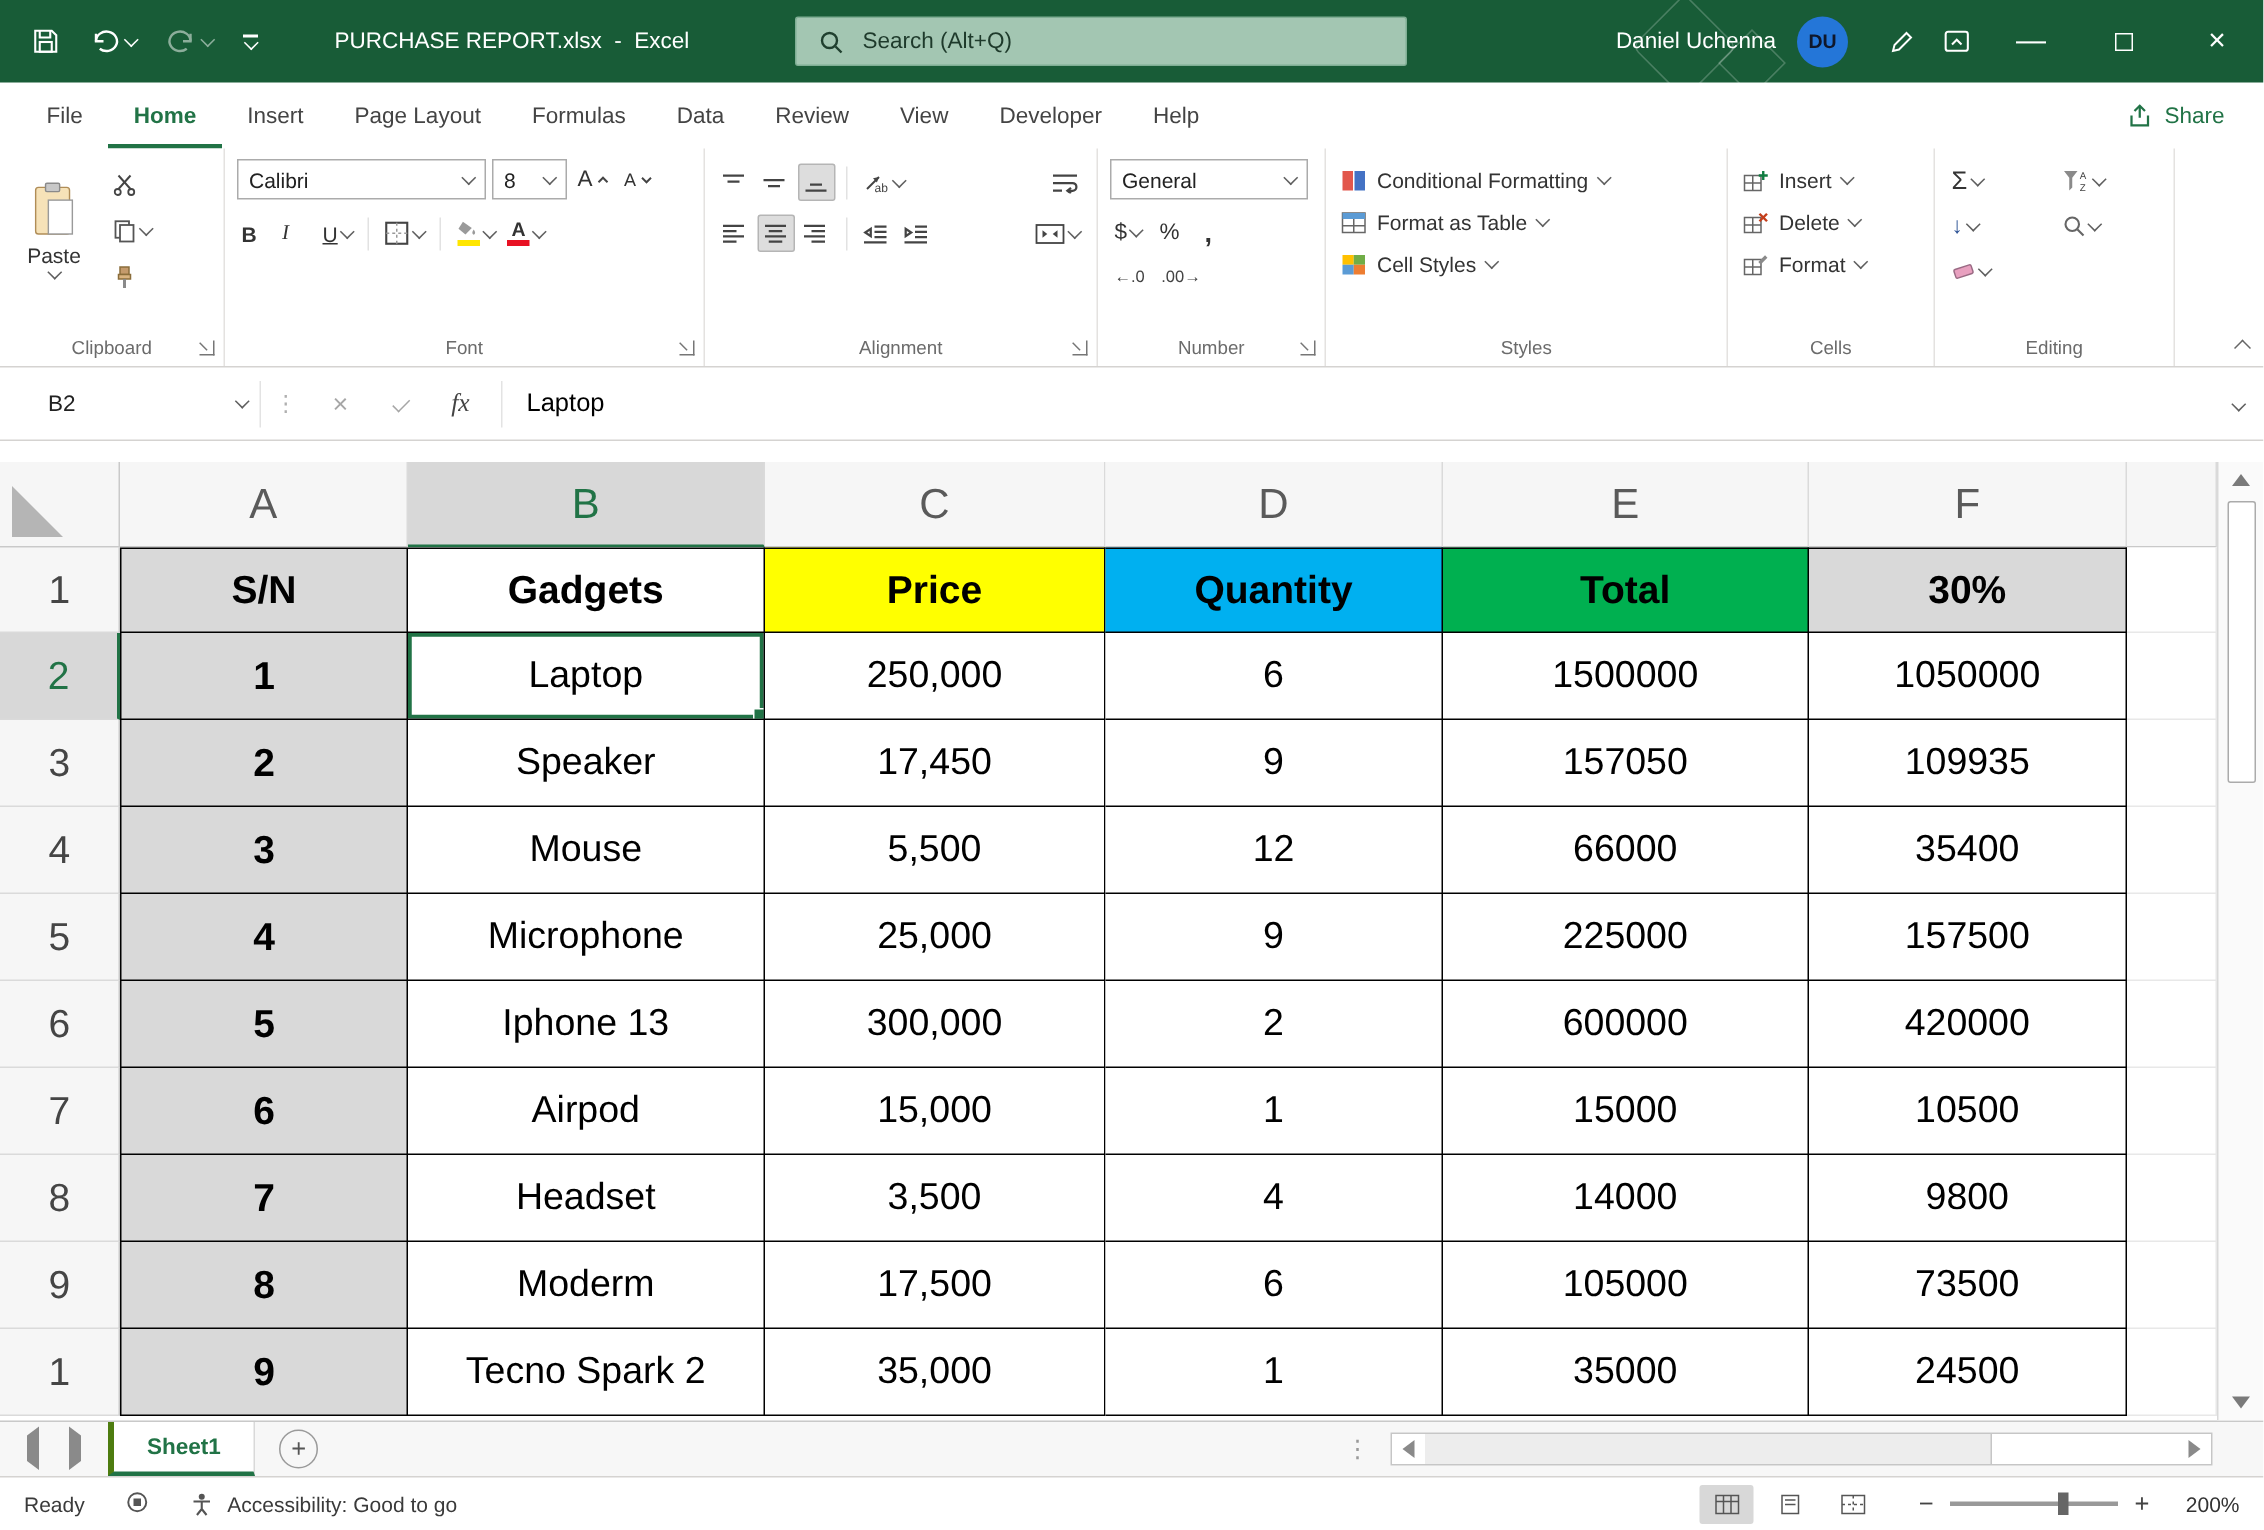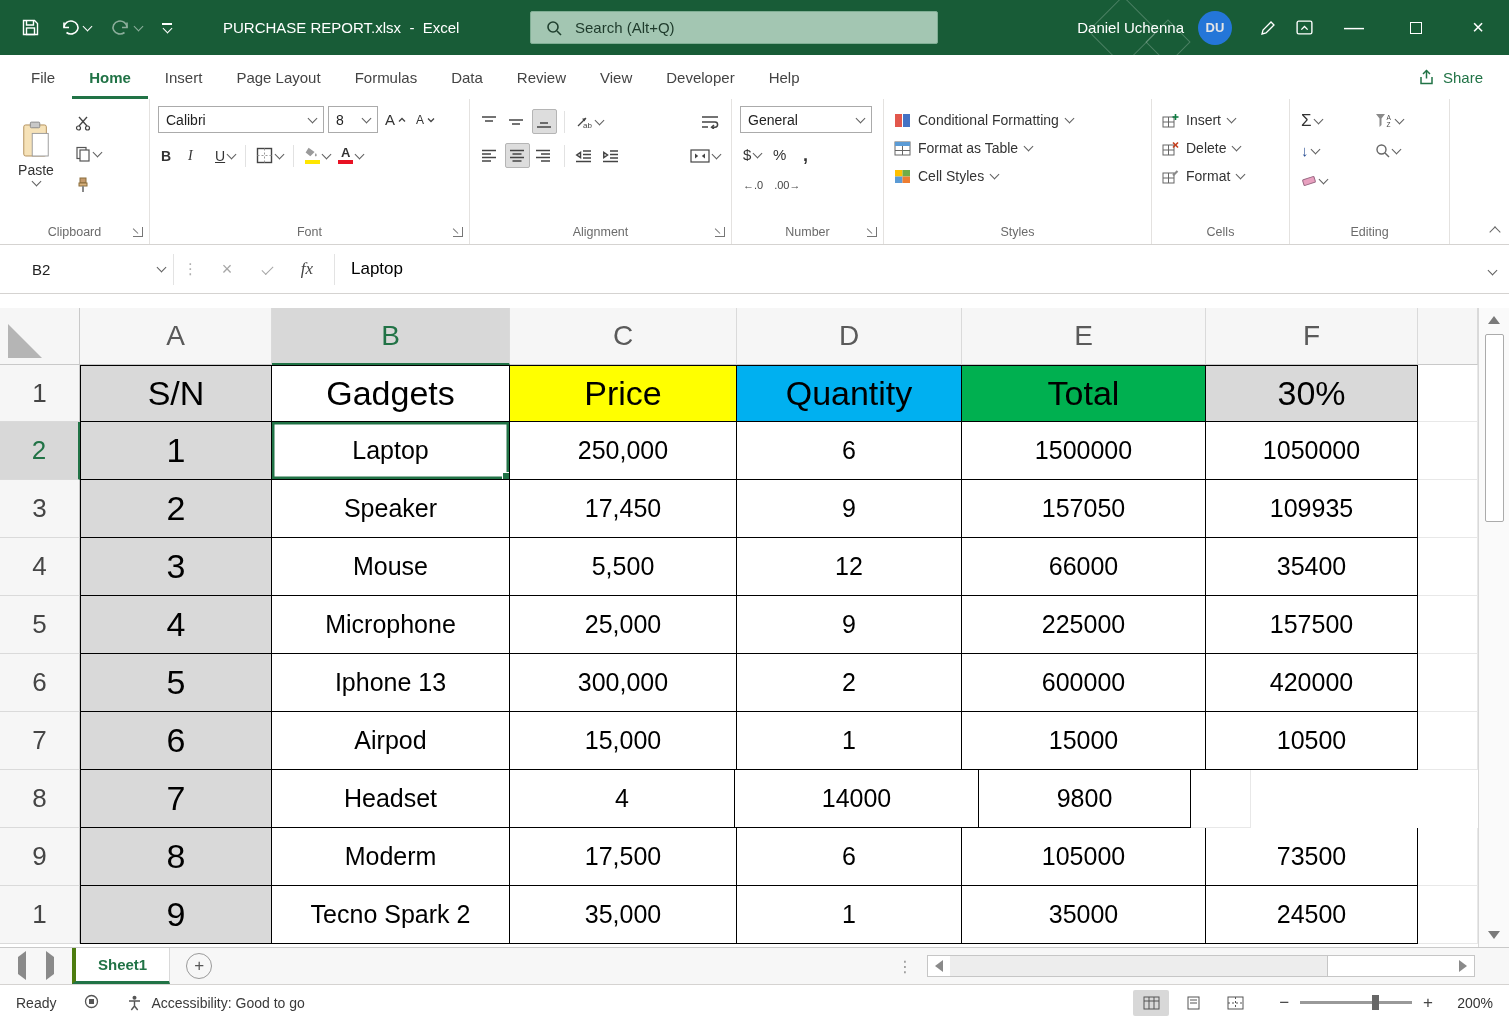--- a/index.html
+++ b/index.html
@@ -14,21 +14,21 @@
 .tbtn{height:34px;padding:0 9px;display:inline-flex;align-items:center;gap:4px}
 .tbtn.dim{opacity:.5}
 .doctitle{font-size:15px;margin-left:42px;white-space:pre}
 .searchbox{position:absolute;left:530px;top:11px;width:408px;height:33px;background:#A3C6B2;border:1px solid #7FAE94;border-radius:2px;display:flex;align-items:center;gap:12px;padding:0 14px;color:#1E3A2B}
 .searchtext{font-size:15px}
 .deco{position:absolute;border:1.5px solid rgba(255,255,255,.22);transform:rotate(45deg)}
 .d1{width:32px;height:32px;left:1152px;top:26px}
 .d2{width:50px;height:50px;left:1098px;top:6px;border-radius:6px}
 .tbright{margin-left:auto;display:flex;align-items:center;height:55px}
 .username{font-size:15px;margin-right:14px}
-.avatar{width:34px;height:34px;border-radius:50%;background:#2476D8;color:#e5e5e5;font-size:13px;font-weight:bold;display:flex;align-items:center;justify-content:center;margin-right:18px}
+.avatar{width:34px;height:34px;border-radius:50%;background:#2476D8;color:#0f172a;font-size:13px;font-weight:bold;display:flex;align-items:center;justify-content:center;margin-right:18px}
 .winbtn{width:62px;height:55px;font-size:20px}
 .maxbox{width:12px;height:12px;border:1.4px solid #fff;display:block}
 .qatstack{display:flex;flex-direction:column;align-items:center;gap:3px}
 .qatbar{width:10px;height:1.6px;background:#fff;display:block}
 
 
 .chev{width:7px;height:7px;border-right:1.5px solid #5f5f5f;border-bottom:1.5px solid #5f5f5f;transform:rotate(45deg);display:inline-block;flex:0 0 auto;margin-top:-3px}
 .chev.w{border-color:#fff}
 .chevup{width:8px;height:8px;border-left:1.5px solid #666;border-top:1.5px solid #666;transform:rotate(45deg);display:block;margin-top:3px}
 
@@ -103,21 +103,21 @@
 .grow{display:flex;height:58px}
 .rowh{width:80px;flex:0 0 80px;display:flex;align-items:center;justify-content:center;font-size:26px;color:#454545;background:#F6F6F6;border-right:1px solid #C9C9C9;border-bottom:1px solid #DADADA}
 .rowh.sel{background:#D8D8D8;color:#217346;border-right:2px solid #217346}
 .cell{display:flex;align-items:center;justify-content:center;border-right:1px solid #000;border-bottom:1px solid #000;font-size:25px;color:#000;background:#fff;overflow:hidden}
 .cell.first{border-left:1.5px solid #000}
 .topedge .cell{border-top:1.5px solid #000}
 .cell.gray{background:#D9D9D9}
 .cell.yellow{background:#FFFF00}
 .cell.blue{background:#00B0F0}
 .cell.green{background:#00B050}
-.cell.hbold{font-weight:normal;font-size:34px}
+.cell.hbold{font-weight:bold;font-size:26px}
 .cell.spare{border-right:1px solid #E8E8E8;border-bottom:1px solid #E8E8E8;border-top:none}
 .topedge .cell.spare{border-top:none}
 .cell.selcell{position:relative;z-index:3;box-shadow:inset 0 0 0 2.5px #217346}
 .cell.selcell::after{content:"";position:absolute;right:-4px;bottom:-4px;width:9px;height:9px;background:#217346;border:1.5px solid #fff;z-index:4}
 
 
 .vscroll{position:absolute;right:0;top:0;width:31px;height:639px;background:#FAFAFA;border-left:1px solid #D9D9D9;display:flex;flex-direction:column;align-items:center}
 .sarrow{width:30px;height:24px;display:flex;align-items:center;justify-content:center}
 .tri-up{width:0;height:0;border-left:6px solid transparent;border-right:6px solid transparent;border-bottom:8px solid #7A7A7A}
 .tri-down{width:0;height:0;border-left:6px solid transparent;border-right:6px solid transparent;border-top:8px solid #7A7A7A}
@@ -683,20 +683,21 @@
       <div class="cell wD">1</div>
       <div class="cell wE">15000</div>
       <div class="cell wF">10500</div>
       <div class="cell wSp spare"></div>
     </div>
 
     <div class="grow">
       <div class="rowh">8</div>
       <div class="cell first wA gray hbold">7</div>
       <div class="cell wB">Headset</div>
+      <div class="cell wC">3,500</div>
       <div class="cell wD">4</div>
       <div class="cell wE">14000</div>
       <div class="cell wF">9800</div>
       <div class="cell wSp spare"></div>
     </div>
 
     <div class="grow">
       <div class="rowh">9</div>
       <div class="cell first wA gray hbold">8</div>
       <div class="cell wB">Moderm</div>

